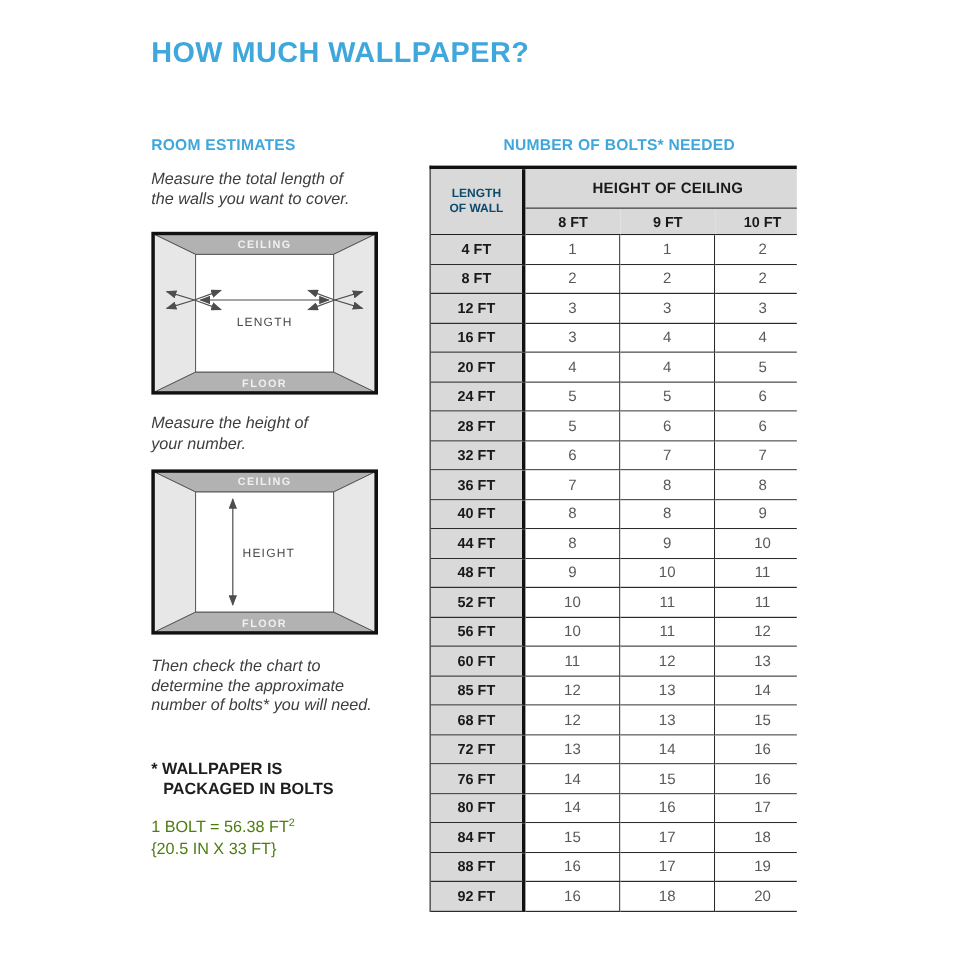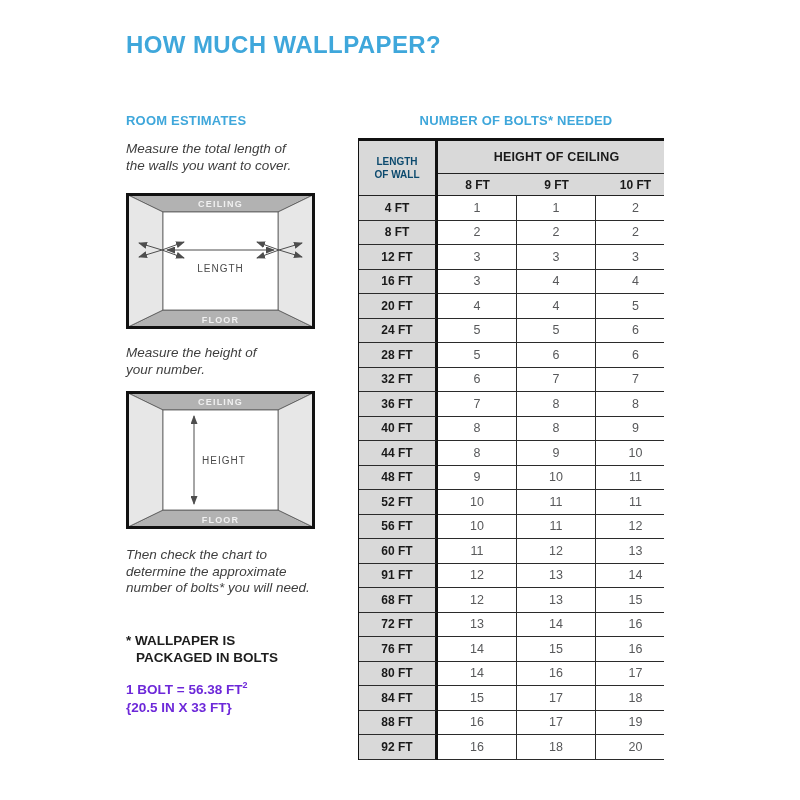--- a/index.html
+++ b/index.html
@@ -30,21 +30,21 @@
   svg text { font-family:"Liberation Sans", sans-serif; }
   .wall-label { font-size:9px; font-weight:bold; fill:#F0F0F0; letter-spacing:1.2px; }
   .dim-label  { font-size:10px; fill:#4a4a4a; letter-spacing:1px; }
   .footnote {
     position:absolute; left:126px; top:632px;
     font-size:13.5px; font-weight:bold; color:#1d1d1d; line-height:17px;
   }
   .footnote .l2 { padding-left:10px; }
   .bolt-info {
     position:absolute; left:126px; top:676px;
-    font-size:13.5px; font-weight:bold; color:#6d28d9; line-height:18px;
+    font-size:13.5px; font-weight:normal; color:#4d7c0f; line-height:18px;
   }
   .bolt-info sup { font-size:9px; }
   
   .tbl {
     position:absolute; left:358px; top:138px;
     display:grid;
     grid-template-columns:79px 79px 79px 79px;
     grid-template-rows:33px 22px;
     grid-auto-rows:24.5px;
     border-left:1px solid #111; border-right:1px solid #111;
@@ -241,21 +241,21 @@
     <div class="c1">56 FT</div>
     <div class="cd mid">10</div>
     <div class="cd mid">11</div>
     <div class="cd">12</div>
 
     <div class="c1">60 FT</div>
     <div class="cd mid">11</div>
     <div class="cd mid">12</div>
     <div class="cd">13</div>
 
-    <div class="c1">91 FT</div>
+    <div class="c1">85 FT</div>
     <div class="cd mid">12</div>
     <div class="cd mid">13</div>
     <div class="cd">14</div>
 
     <div class="c1">68 FT</div>
     <div class="cd mid">12</div>
     <div class="cd mid">13</div>
     <div class="cd">15</div>
 
     <div class="c1">72 FT</div>

